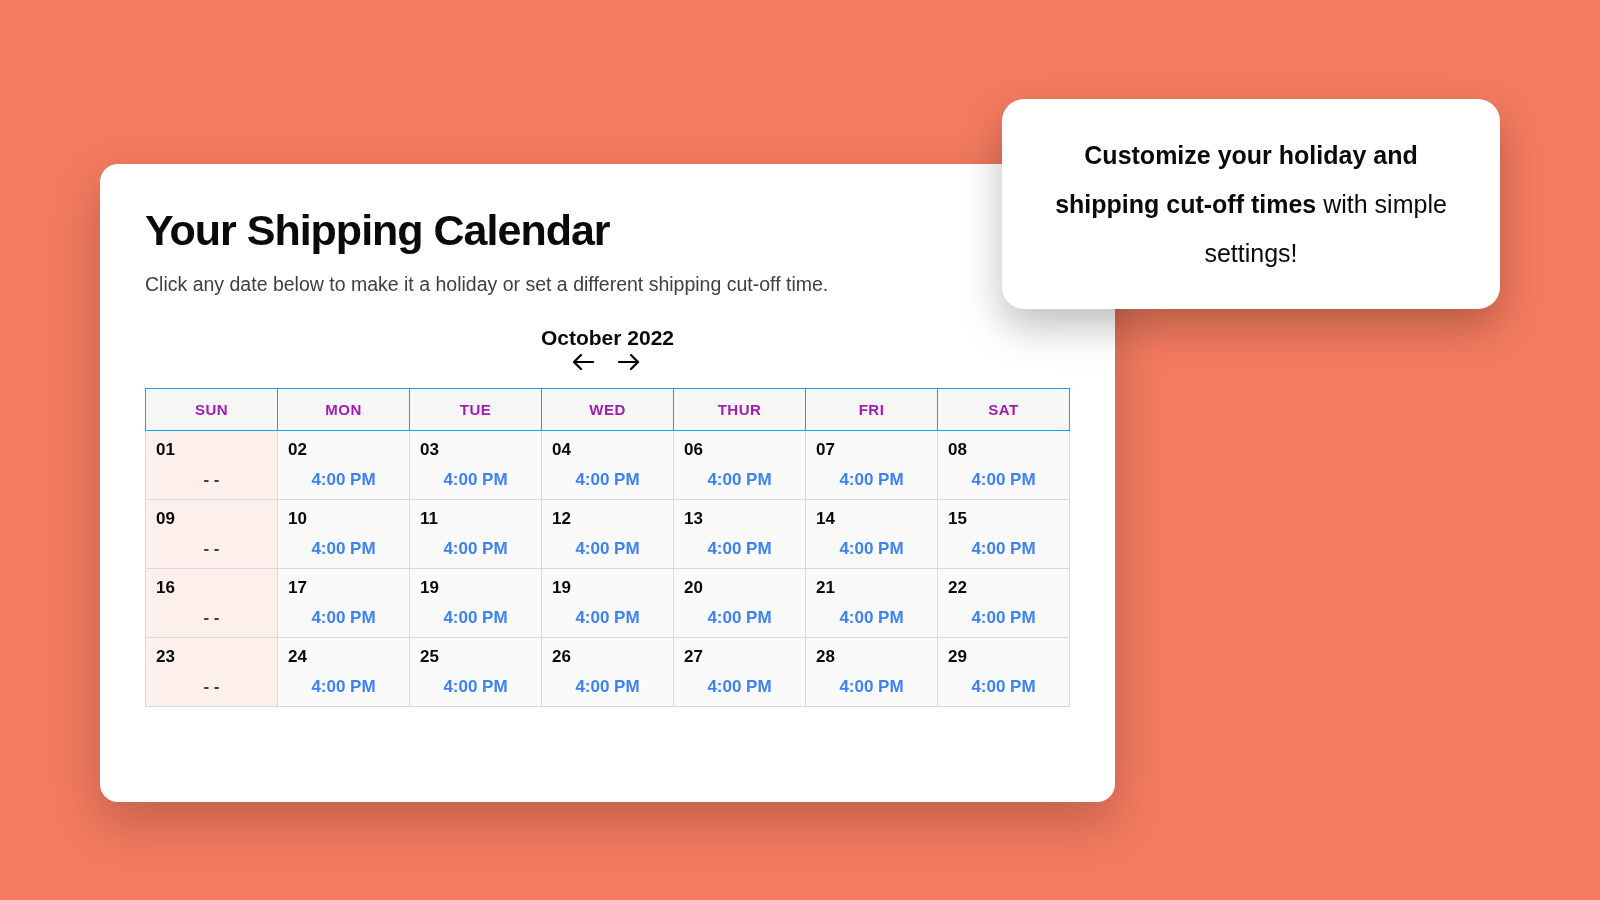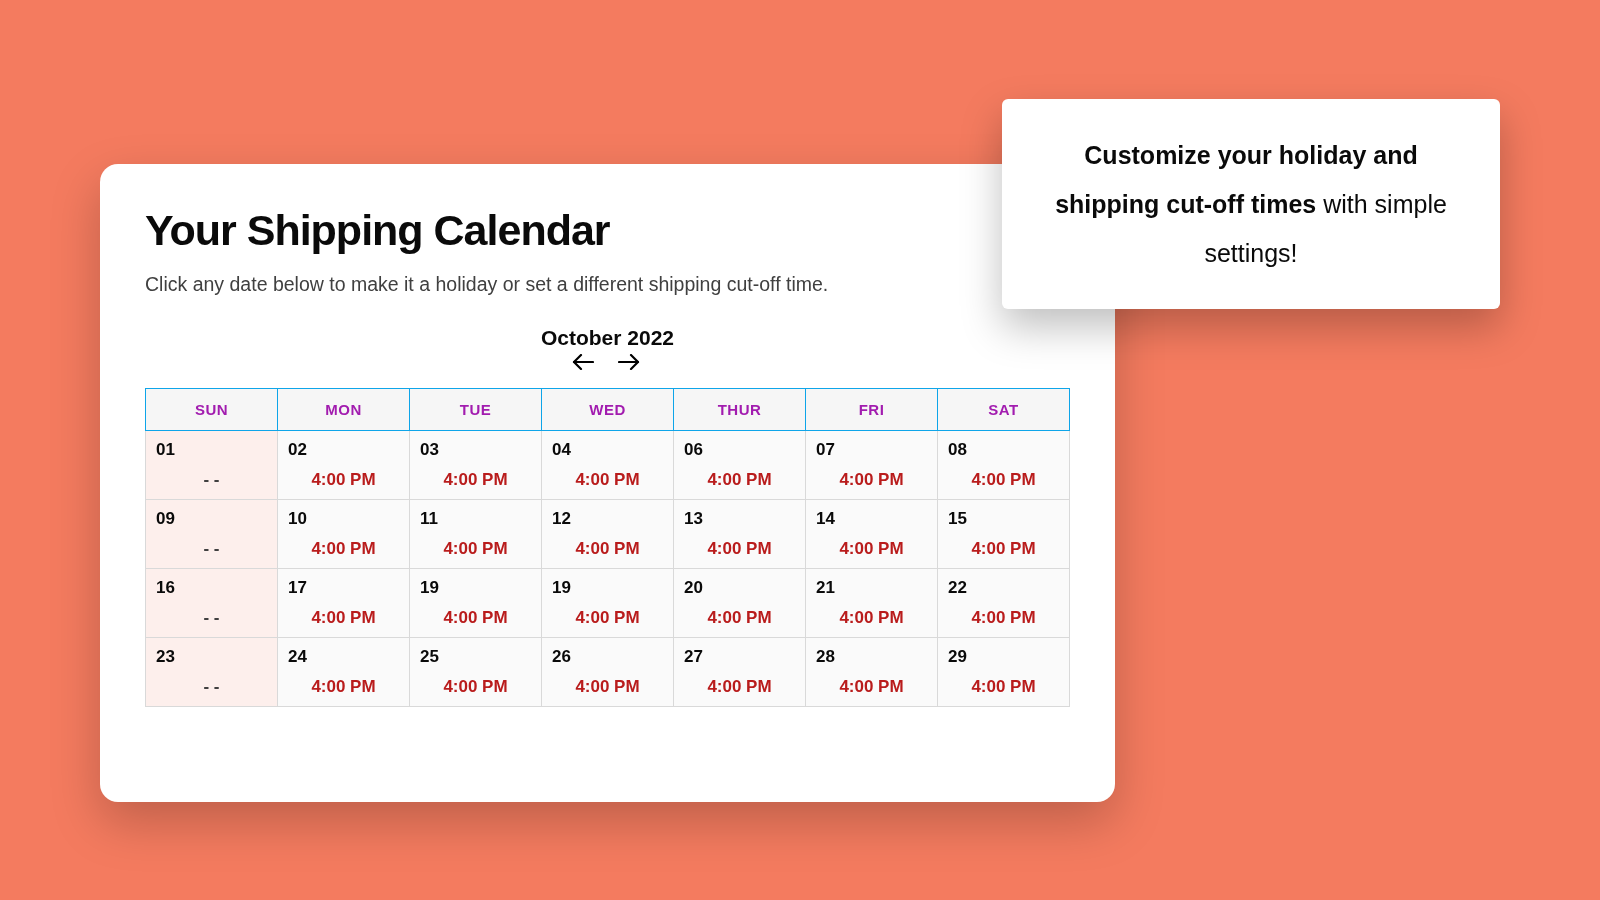--- a/index.html
+++ b/index.html
@@ -87,32 +87,32 @@
   .cal td.sun { background: #fdefec; }
   .daynum {
     font-size: 17px;
     font-weight: 700;
     color: #0a0a0a;
     padding: 9px 0 0 10px;
   }
   .cutoff {
     font-size: 17px;
     font-weight: 700;
-    color: #b91c1c;
+    color: #3b82f6;
     text-align: center;
     margin-top: 10px;
   }
   .cutoff.empty { color: #404040; font-weight: 600; }
   .callout {
     position: absolute;
     left: 1002px;
     top: 99px;
     width: 498px;
     background: #fff;
-    border-radius: 6px;
+    border-radius: 22px;
     padding: 32px 40px;
     box-shadow: 0 18px 40px rgba(0,0,0,0.25);
     text-align: center;
     font-size: 25px;
     line-height: 1.95;
     color: #0a0a0a;
   }
   .callout .bold { font-weight: 800; }
 </style>
 </head>

